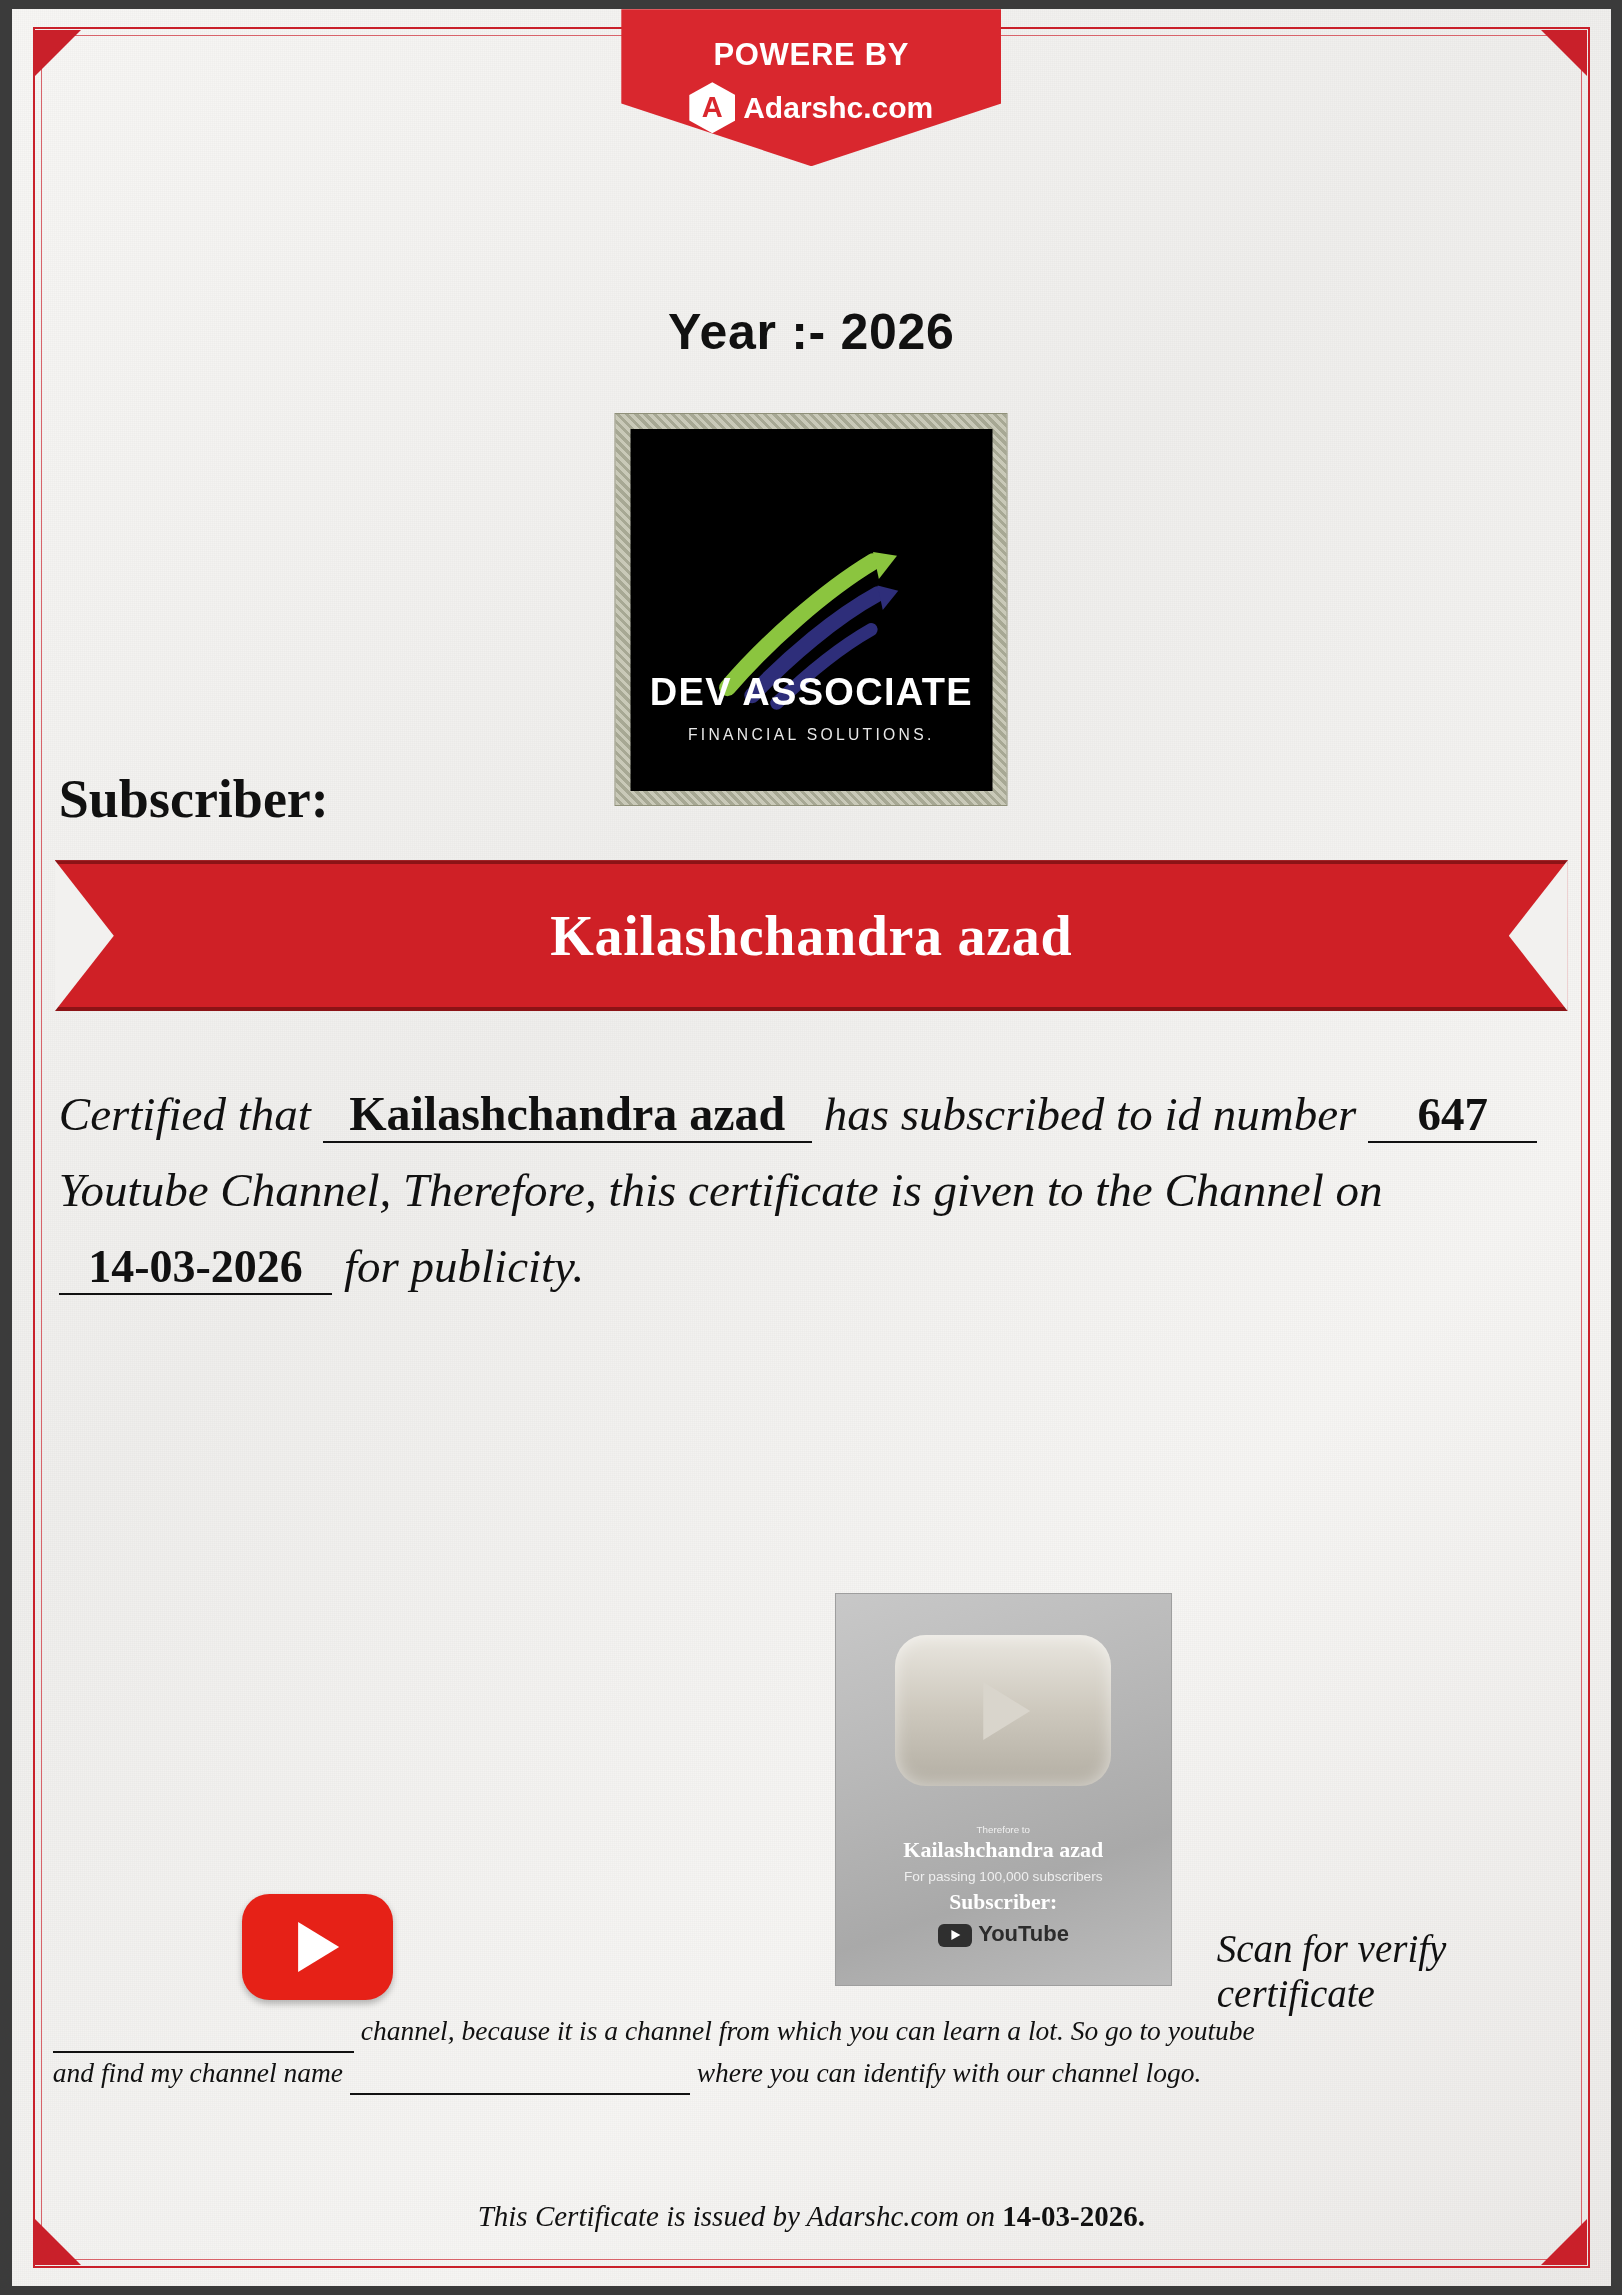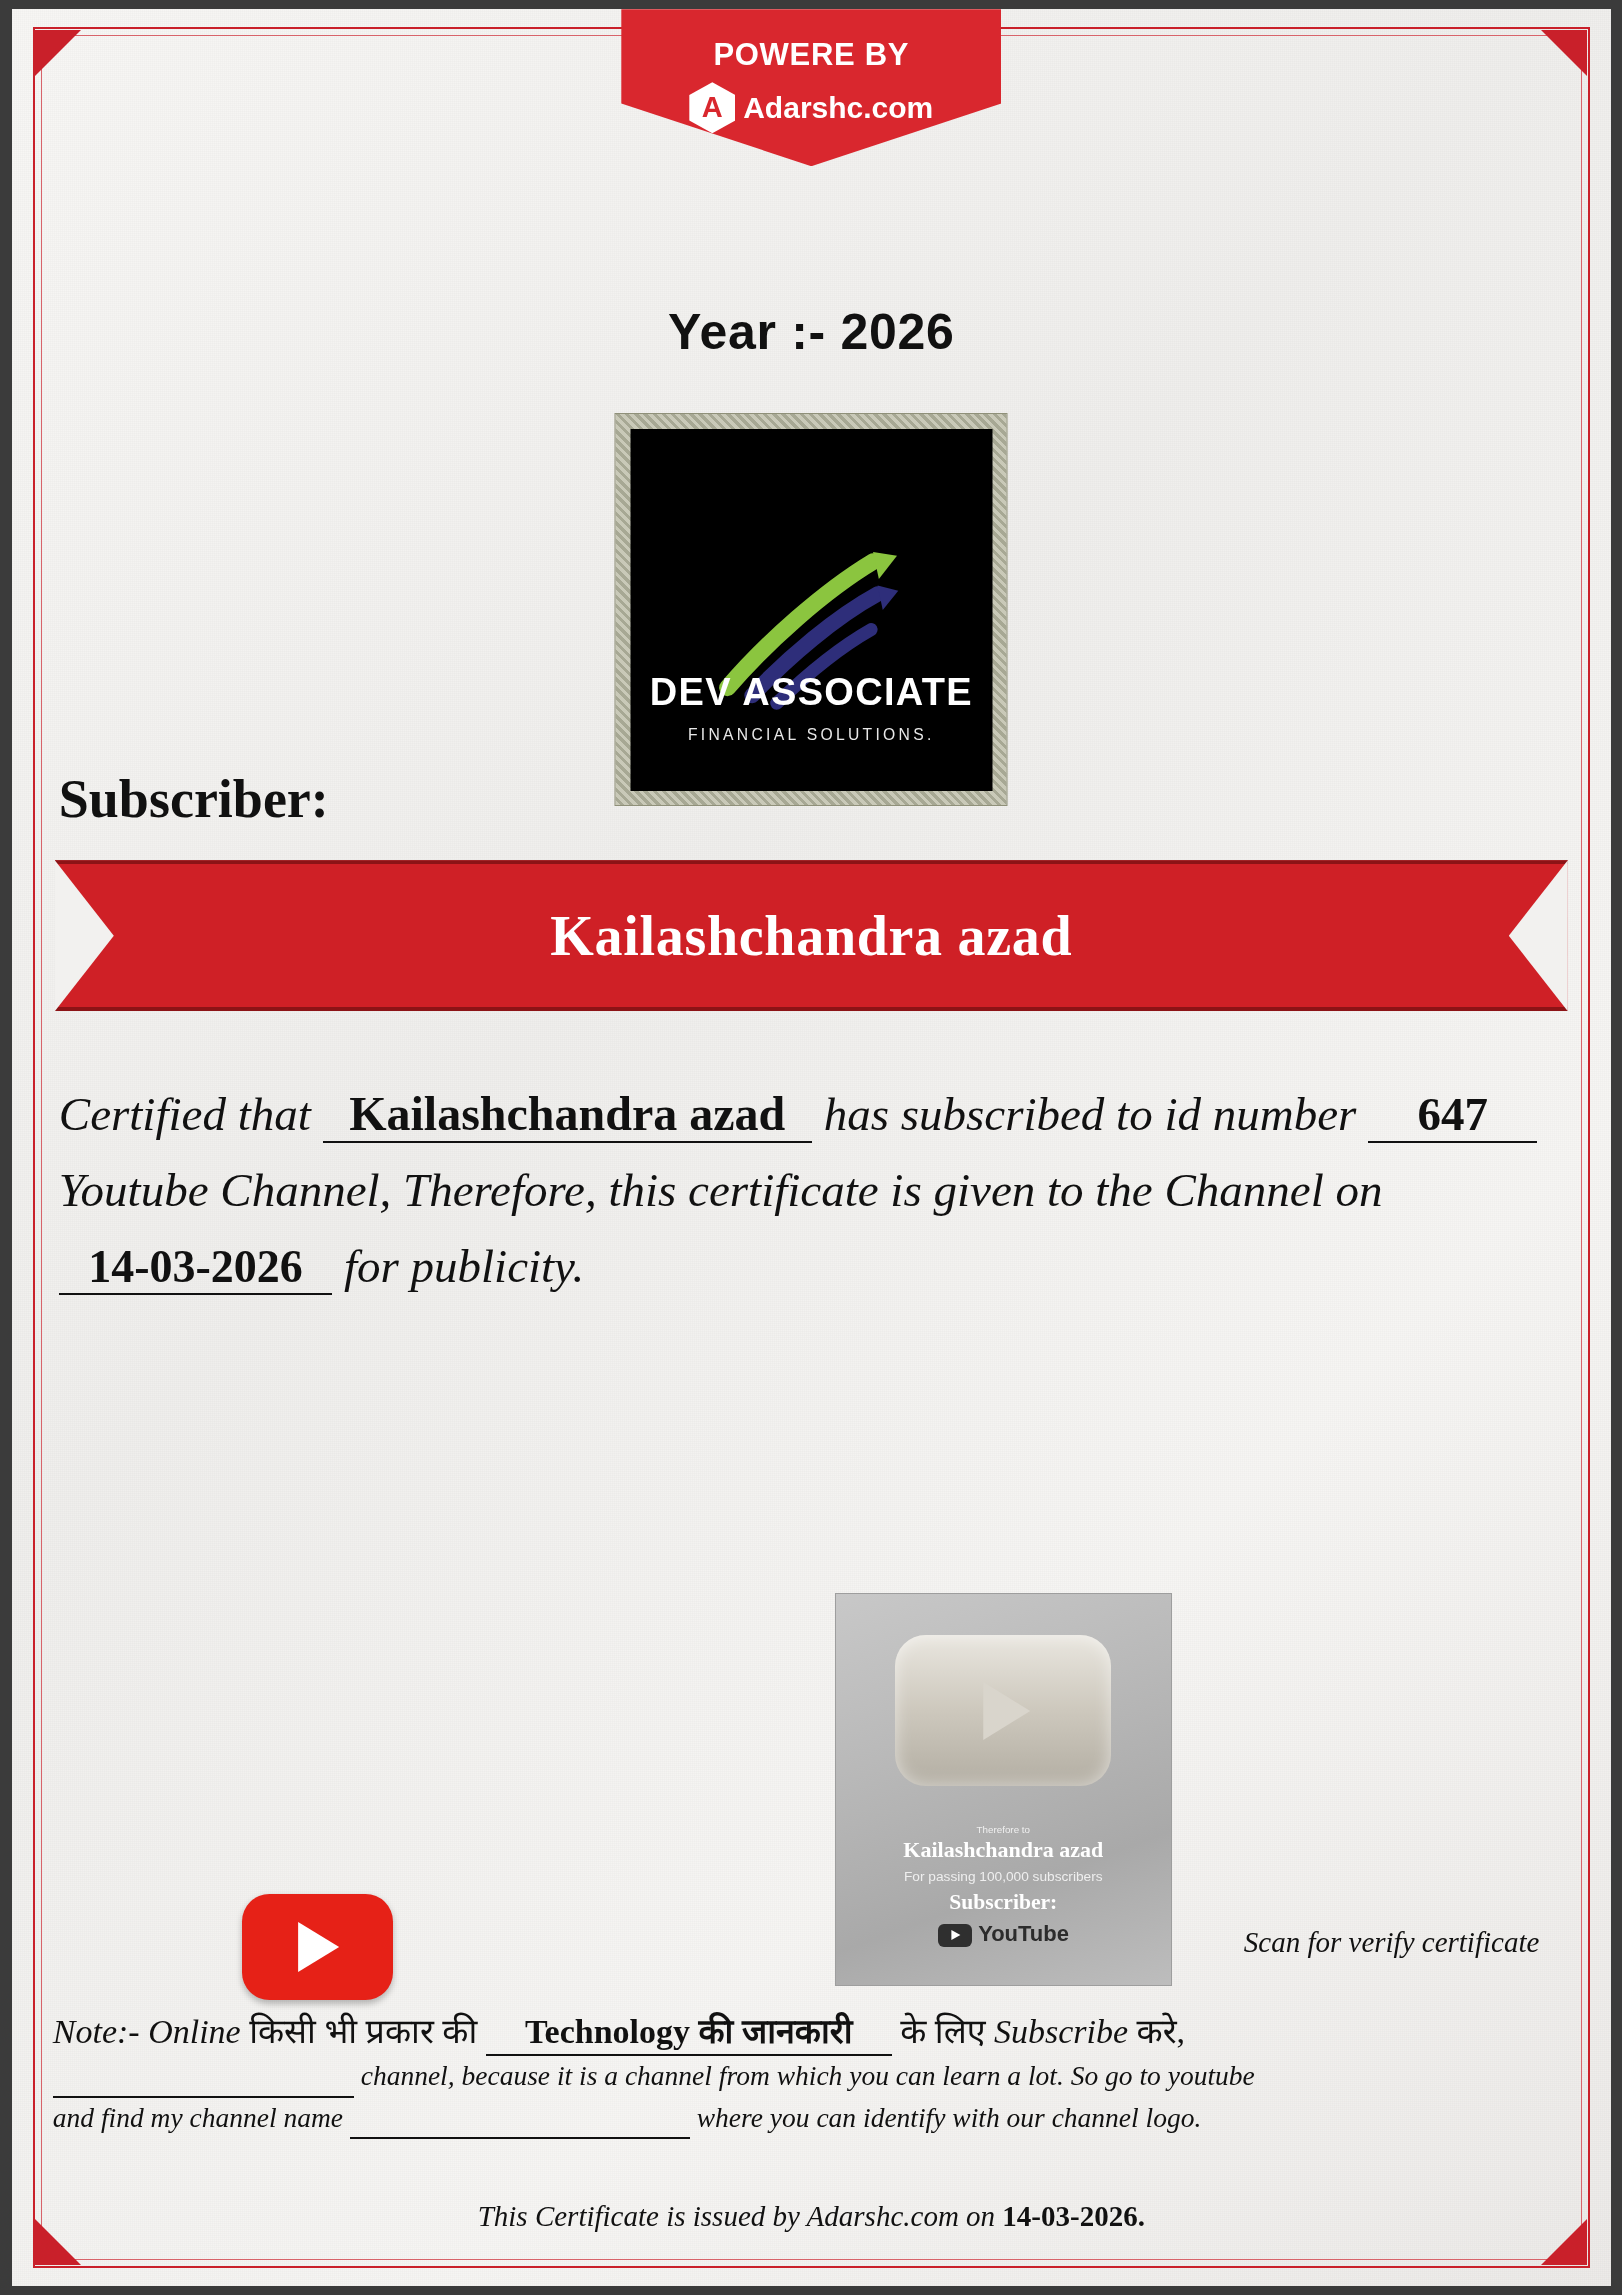--- a/index.html
+++ b/index.html
@@ -348,23 +348,22 @@
     color: #2c2c2c; font-family: "Liberation Sans", sans-serif;
     font-weight: bold; font-size: 22px;
   }
 
   .scan-text {
     position: absolute;
     left: 1205px;
     top: 1917px;
     font-family: "Liberation Serif", serif;
     font-style: italic;
-    font-size: 29px;
+    font-size: 39px;
     color: #111111;
-    margin-left: 27px;
   }
 
   
   .note {
     position: absolute;
     left: 41px;
     right: 41px;
     top: 2002px;
     font-family: "Liberation Serif", serif;
     font-style: italic;
@@ -490,28 +489,20 @@
       <div class="plaque-sublabel">Subscriber:</div>
       <div class="plaque-ytrow">
         <span class="ytmark"></span>
         <span class="ytword">YouTube</span>
       </div>
     </div>
 
     <div class="scan-text">Scan for verify certificate</div>
 
     <div class="note">
-      <div class="note-l1">
-        <span>Note:- Online</span>
-        <span class="devn">किसी  भी  प्रकार  की</span>
-        <span class="blank-solid blank-tech">Technology की जानकारी</span>
-        <span class="devn">के  लिए</span>
-        <span>Subscribe</span>
-        <span class="devn">करे,</span>
-      </div>
       <div class="note-l2">
         <span class="blank-solid blank-chan">&nbsp;</span>
         <span>channel, because it is a channel from which you can learn a lot. So go to youtube</span>
       </div>
       <div class="note-l3">
         <span>and find my channel name</span>
         <span class="blank-solid blank-name">&nbsp;</span>
         <span>where you can identify with our channel logo.</span>
       </div>
     </div>

